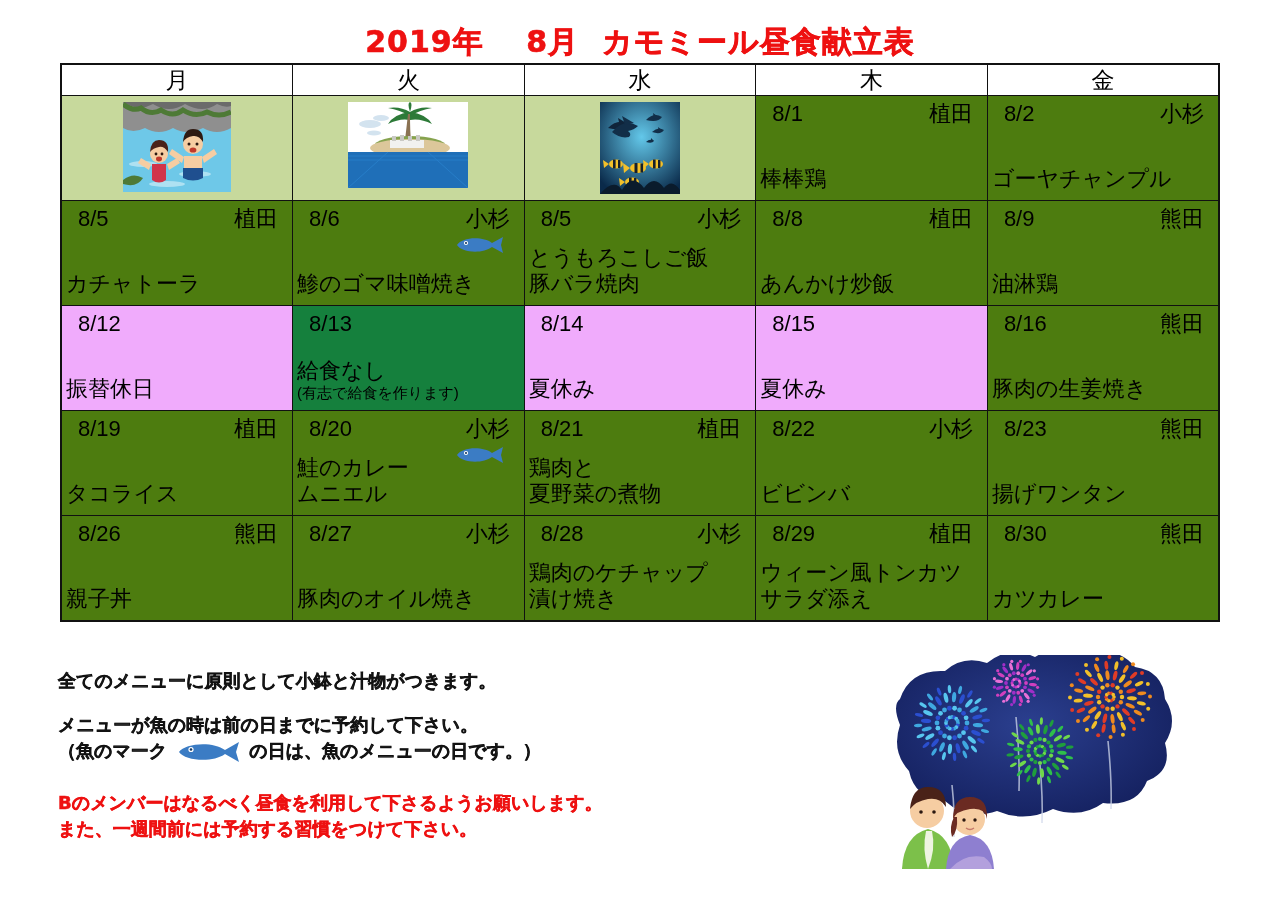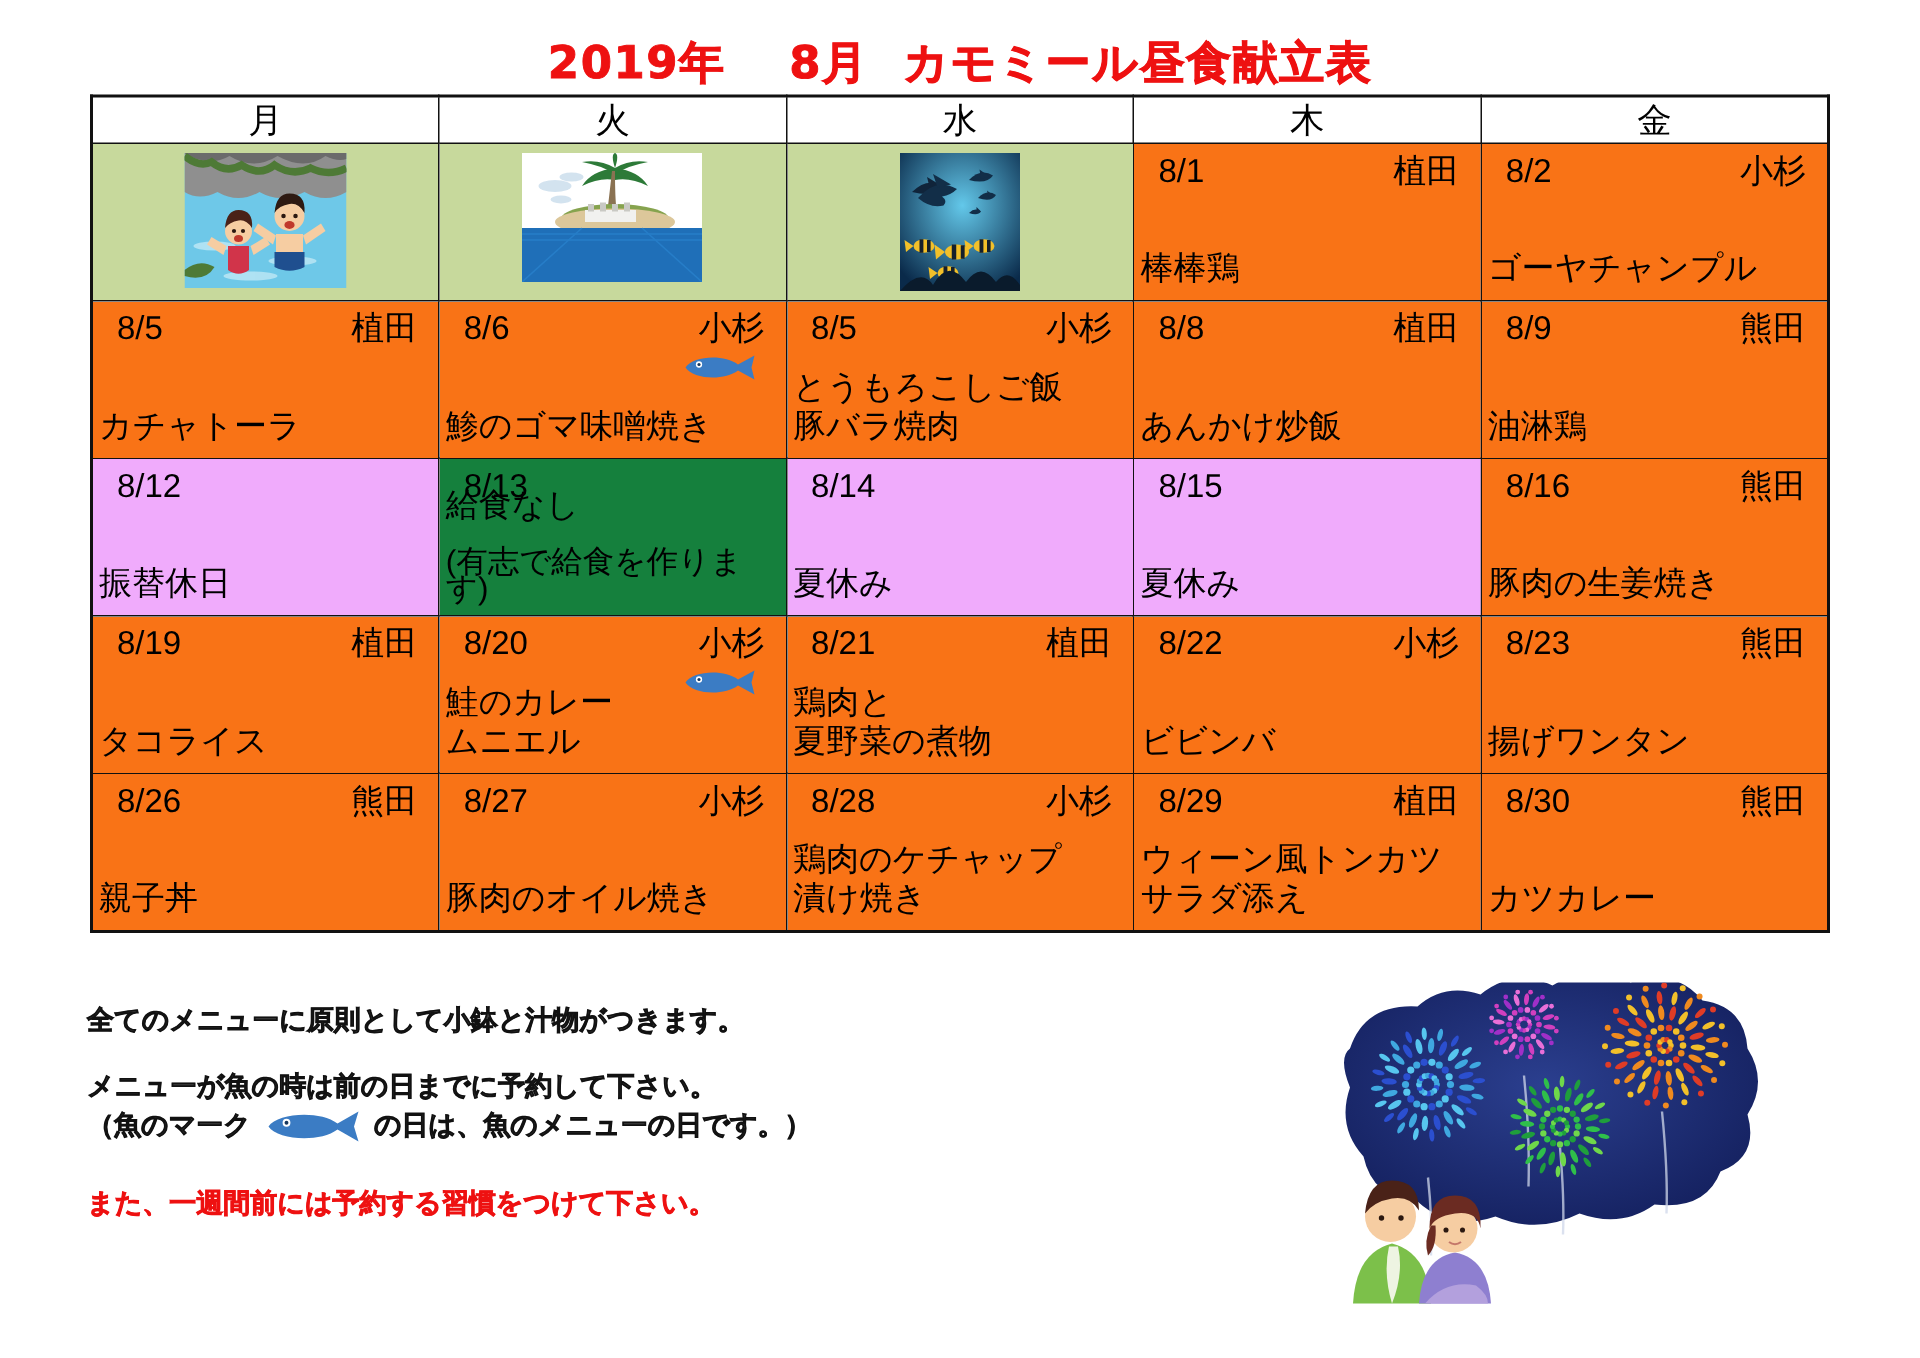--- a/index.html
+++ b/index.html
@@ -48,21 +48,21 @@
     height: 30px;
     font-size: 23px;
     font-weight: normal;
     text-align: center;
     line-height: 30px;
     background: #ffffff;
   }
   td.cell {
     height: 104px;
     position: relative;
-    background: #f97316;
+    background: #4d7c0f;
   }
   td.cell.green   { background: #c7d99c; }
   td.cell.pink    { background: #f0abfc; }
   td.cell.yellow  { background: #15803d; }
 
   .cell-top {
     display: flex;
     justify-content: space-between;
     align-items: baseline;
     padding: 4px 14px 0 16px;
@@ -76,23 +76,22 @@
     font-size: 22px;
     line-height: 26px;
     padding: 0 4px;
     position: absolute;
     left: 0; right: 0;
     bottom: 8px;
   }
   .cell-body .line2 { display: block; }
   .cell-body .sub {
     display: block;
-    font-size: 21px;
+    font-size: 15px;
     line-height: 18px;
-    margin-top: 16px;
   }
 
   
   .fish {
     position: absolute;
     width: 54px;
     height: 20px;
   }
   .fish.in-cell { right: 18px; top: 34px; }
 
@@ -474,20 +473,21 @@
   <div class="gap-1"></div>
   <div class="note-black">メニューが魚の時は前の日までに予約して下さい。</div>
   <div class="note-black">
     <span>（魚のマーク</span><span class="inline-fish"><svg viewBox="0 0 70 24" width="70" height="24">
           <path d="M6 12 C12 3, 40 1, 52 10 L66 2 L63 12 L66 22 L52 14 C40 23, 12 21, 6 12 Z" fill="#3b7cc4"></path>
           <circle cx="18" cy="9.5" r="2.6" fill="#ffffff"></circle>
           <circle cx="18" cy="9.5" r="1.3" fill="#16375e"></circle>
         </svg></span><span>の日は、魚のメニューの日です。）</span>
   </div>
   <div class="gap-2"></div>
+  <div class="note-red">Bのメンバーはなるべく昼食を利用して下さるようお願いします。</div>
   <div class="note-red">また、一週間前には予約する習慣をつけて下さい。</div>
 </div>
 
 <div class="fireworks">
   <svg viewBox="0 0 400 240" width="400" height="240">
     <defs>
       <radialGradient id="nightsky" cx="48%" cy="45%" r="62%">
         <stop offset="0%" stop-color="#2b3f8f"></stop>
         <stop offset="100%" stop-color="#14205e"></stop>
       </radialGradient>

